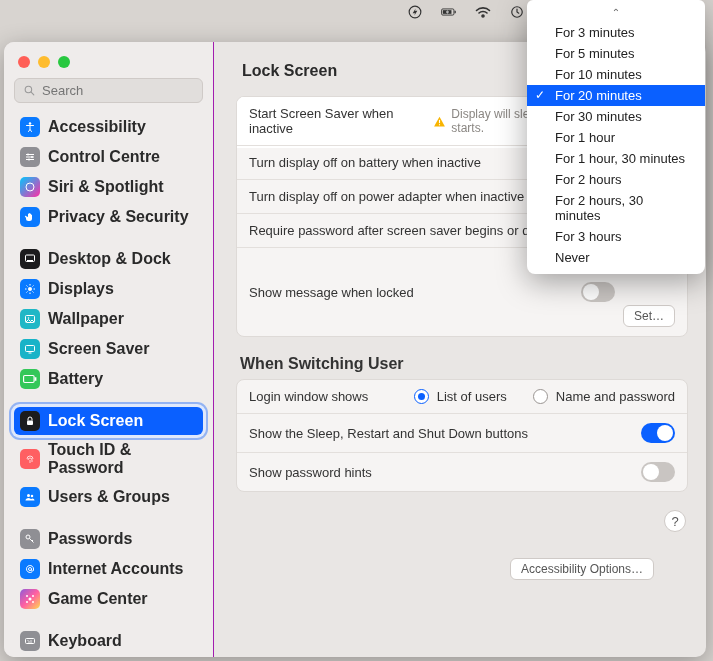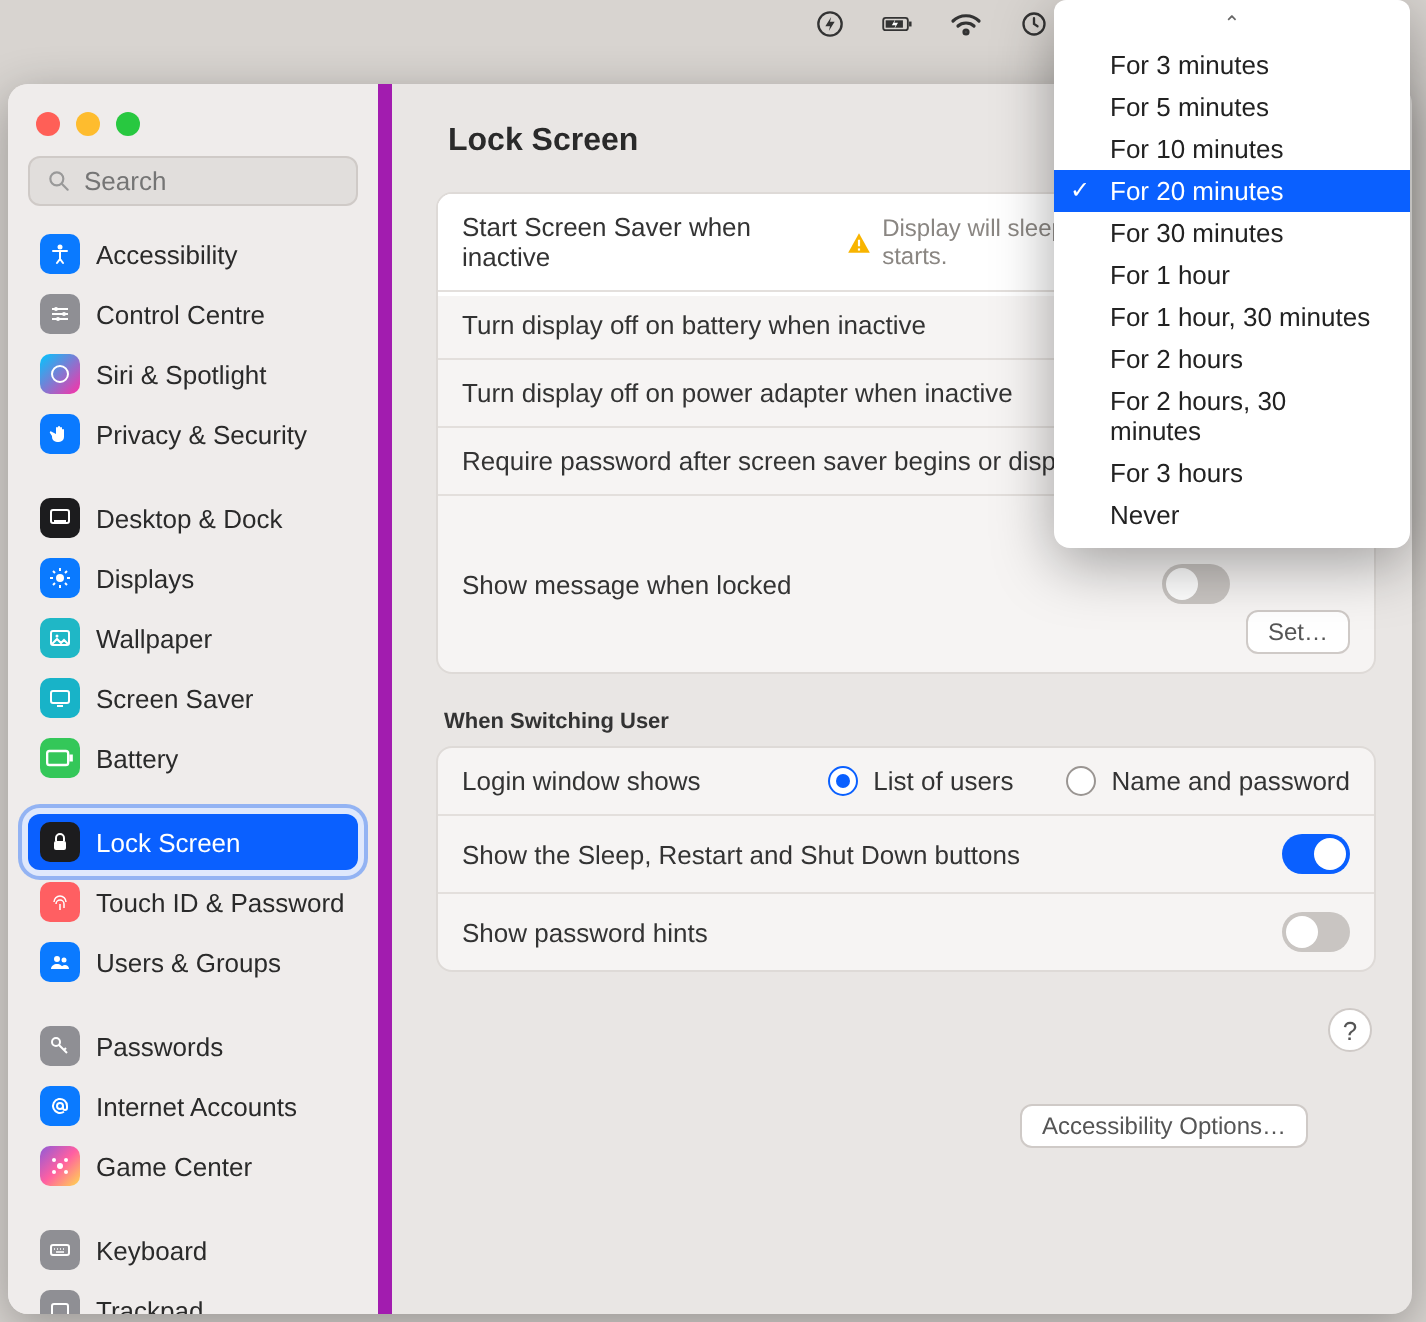--- a/index.html
+++ b/index.html
@@ -3,46 +3,46 @@
 <meta charset="utf-8">
 <style>
 * { box-sizing: border-box; margin: 0; padding: 0; font-family: -apple-system, BlinkMacSystemFont, "Segoe UI", Helvetica, Arial, sans-serif; }
 body { width: 713px; height: 661px; background: #d8d4d0; position: relative; overflow: hidden; }
 
 .menubar { position: absolute; top: 0; left: 0; right: 0; height: 24px; display: flex; justify-content: flex-end; align-items: center; gap: 18px; padding-right: 120px; }
 .menubar .mico { width: 16px; height: 16px; color: #333; display: flex; align-items: center; justify-content: center; }
 
 .window { position: absolute; left: 4px; top: 42px; width: 702px; height: 615px; background: #e9e6e4; border-radius: 10px; box-shadow: 0 6px 24px rgba(0,0,0,.3); display: flex; overflow: visible; }
 
-.sidebar { width: 192px; background: #efeceb; border-right: 7px solid #a21caf; border-radius: 10px 0 0 10px; padding: 10px 10px; overflow: hidden; }
+.sidebar { width: 210px; background: #efeceb; border-right: 1px solid #a21caf; border-radius: 10px 0 0 10px; padding: 10px 10px; overflow: hidden; }
 .traffic { display: flex; gap: 8px; padding: 4px 4px 10px 4px; }
 .tl { width: 12px; height: 12px; border-radius: 50%; }
 .red{background:#ff5f57}.yellow{background:#febc2e}.green{background:#28c840}
 
 .searchwrap { display:flex; align-items:center; gap:6px; background:#e1dedc; border:1px solid #cfcac7; border-radius:6px; padding:4px 8px; margin-bottom:10px; }
 .searchwrap input { border:none; outline:none; background:transparent; font-size:13px; color:#888; width:100%; }
 
 .sb-list { display:flex; flex-direction:column; gap:2px; }
-.sb-item { display:flex; align-items:center; gap:8px; padding:4px 6px; border-radius:6px; font-size:13px; color:#2a2a2a; cursor:default; }
+.sb-item { display:flex; align-items:center; gap:8px; padding:4px 6px; border-radius:6px; font-size:16px; color:#2a2a2a; cursor:default;font-weight:bold; }
 .sb-item .ico { width:20px; height:20px; border-radius:5px; display:flex; align-items:center; justify-content:center; font-size:11px; color:#fff; flex-shrink:0; }
 .sb-item.selected { background:#0a60ff; color:#fff; box-shadow:0 0 0 3px rgba(255,255,255,.7), 0 0 0 5px #0a60ff66; }
 .sb-item.selected .lbl{color:#fff}
 .sb-group-gap{height:10px}
 
 .content { flex:1; padding:14px 18px 14px 22px; position:relative; }
 .page-title { font-size:16px; font-weight:700; color:#2a2a2a; margin:6px 0 16px 6px; }
 
 .panel { background:#f6f4f3; border:1px solid #dedad7; border-radius:8px; overflow:hidden; margin-bottom:18px; }
 .row { display:flex; align-items:center; justify-content:space-between; padding:9px 12px; border-bottom:1px solid #e3dfdc; font-size:13px; color:#333; gap:10px; }
 .row:last-child{border-bottom:none}
 .row .left{display:flex;flex-direction:row;gap:2px; flex:1}
 .row .sub{display:flex;align-items:center;gap:5px;color:#8a8682;font-size:12px}
 .row.highlight{ background:#fff; box-shadow:0 0 0 2px #fff; }
 
-.section-title{ font-size:11px; font-weight:700; color:#333; margin:0 0 6px 4px; }
+.section-title{ font-size:16px; font-weight:700; color:#333; margin:0 0 6px 4px; }
 
 .toggle{ width:34px; height:20px; border-radius:10px; background:#c9c5c2; position:relative; }
 .toggle.on{background:#0a60ff}
 .toggle::after{content:"";position:absolute;top:2px;left:2px;width:16px;height:16px;border-radius:50%;background:#fff;}
 .toggle.on::after{left:16px}
 
 .radio{ width:15px;height:15px;border:1.5px solid #9a9592;border-radius:50%;display:inline-flex;align-items:center;justify-content:center;background:#fff; }
 .radio.sel{border-color:#0a60ff}
 .radio.sel::after{content:"";width:7px;height:7px;border-radius:50%;background:#0a60ff}
 

